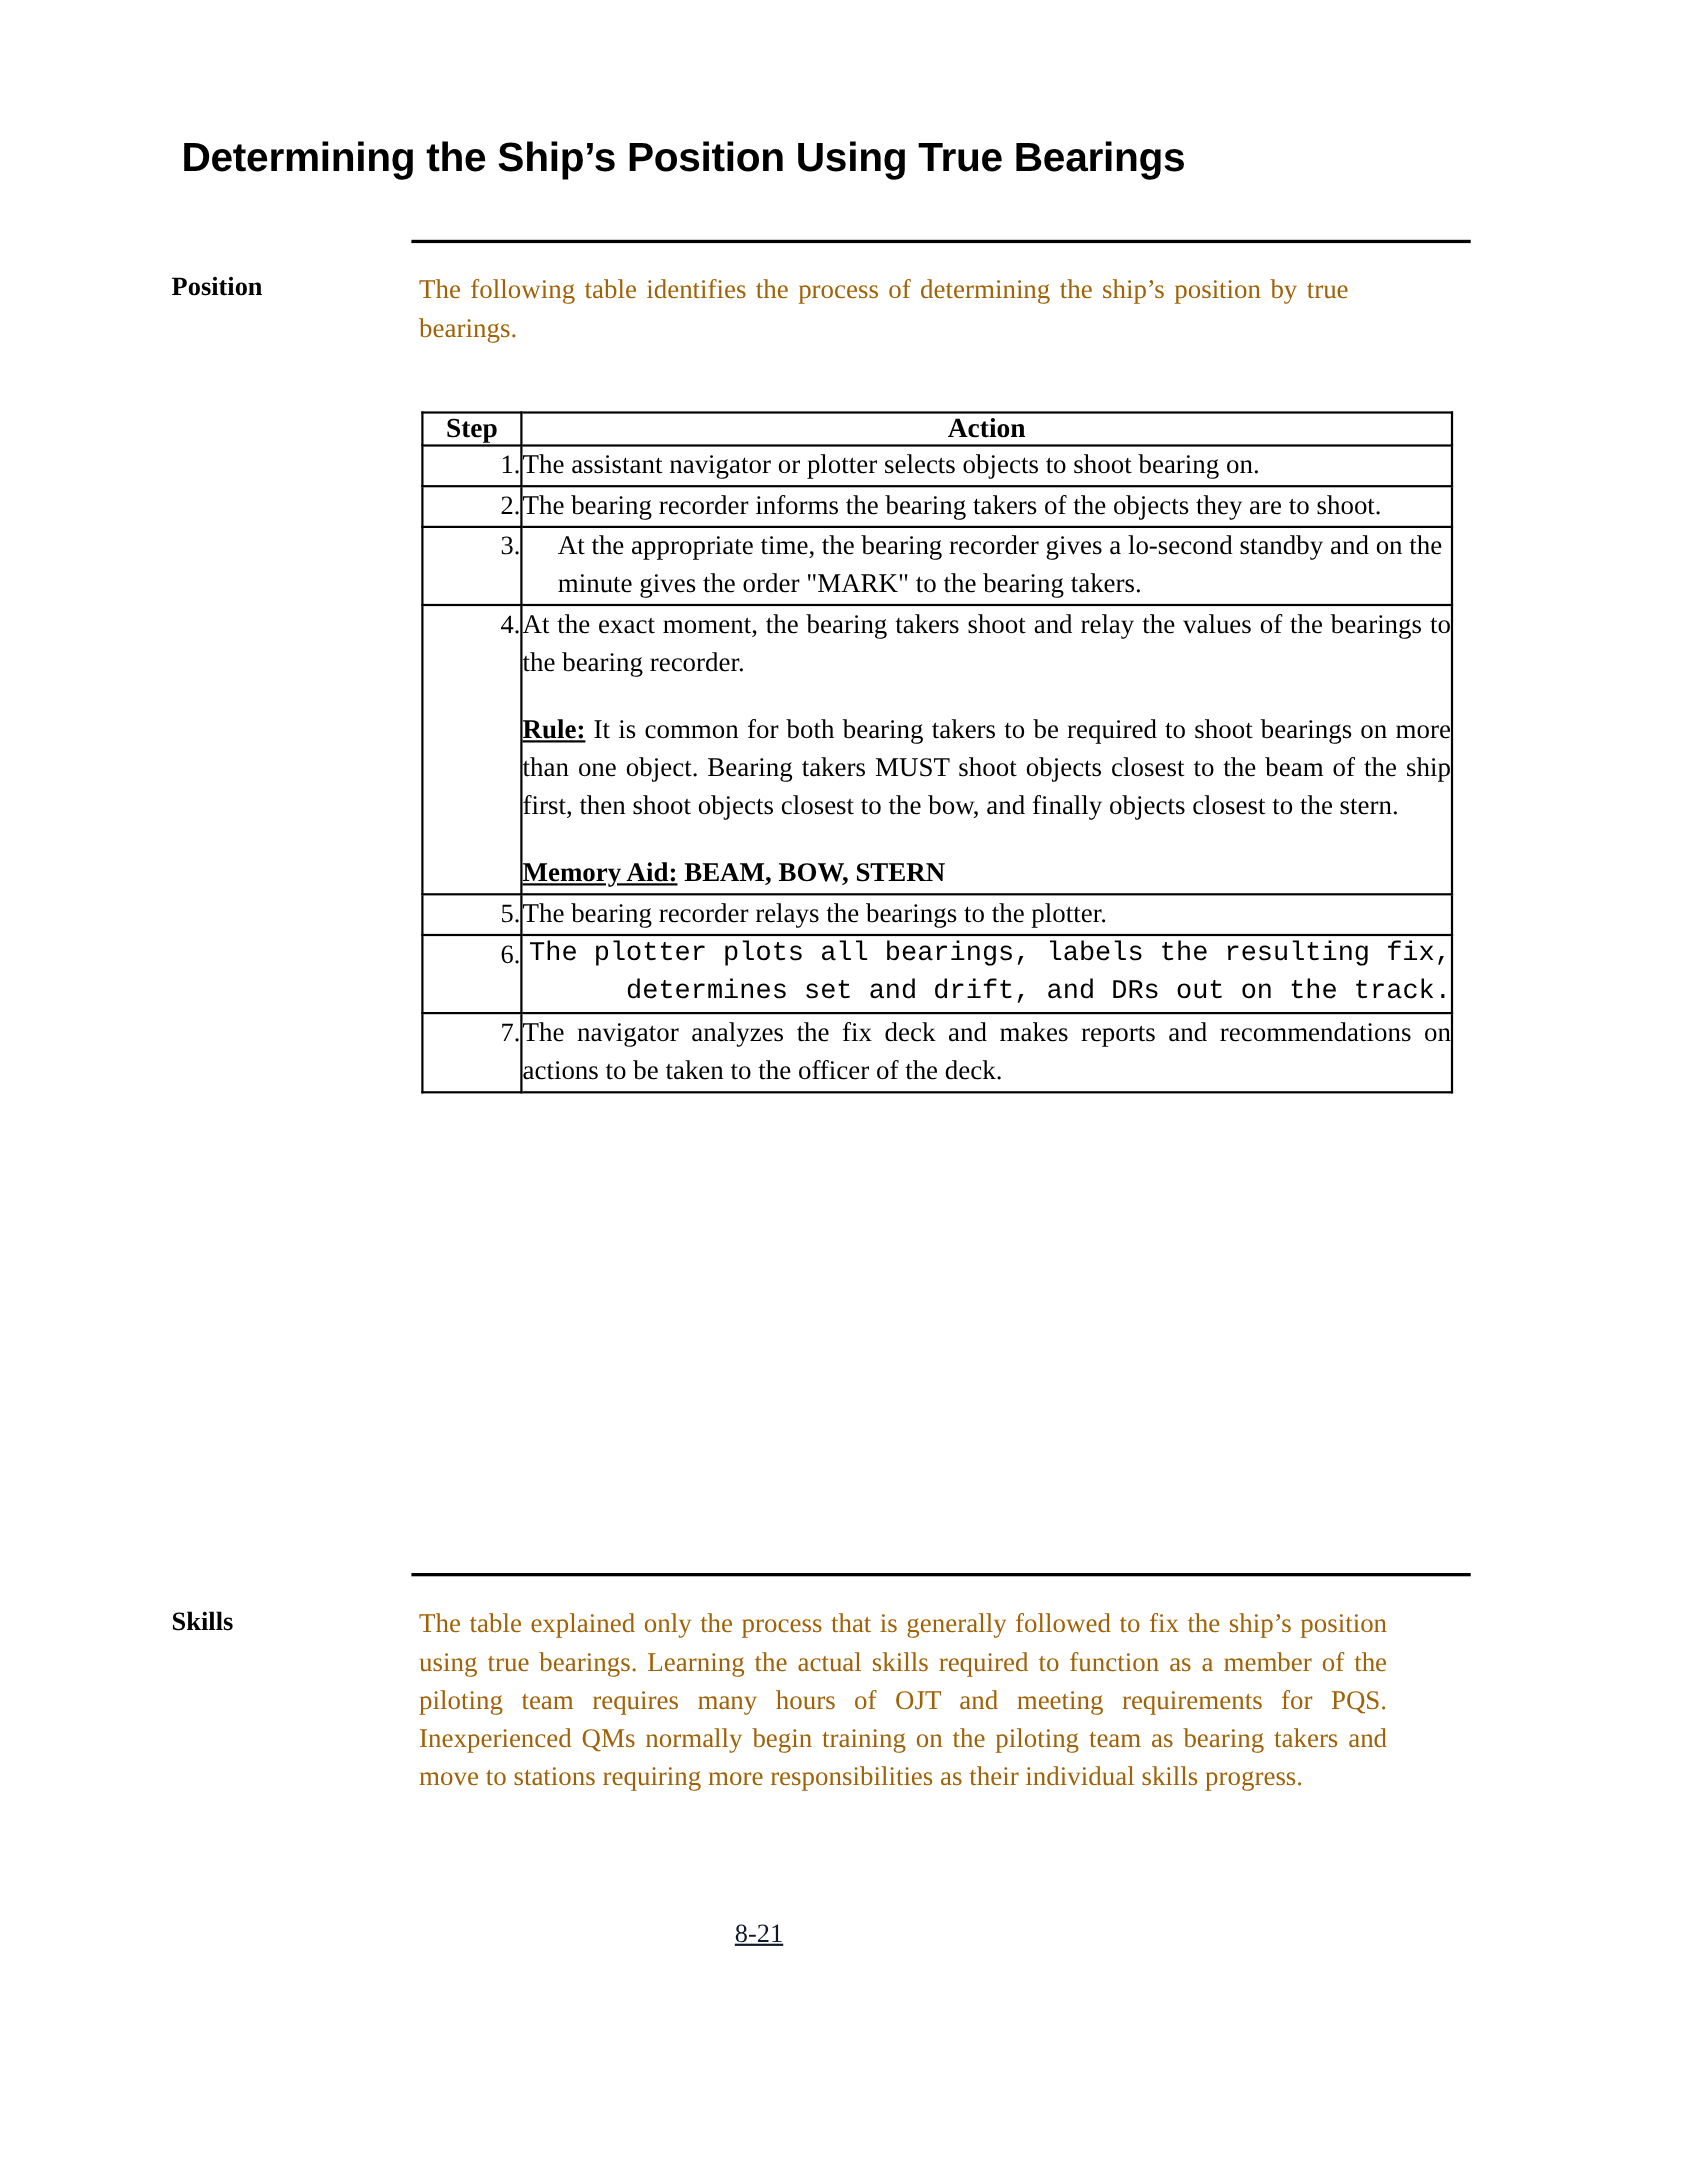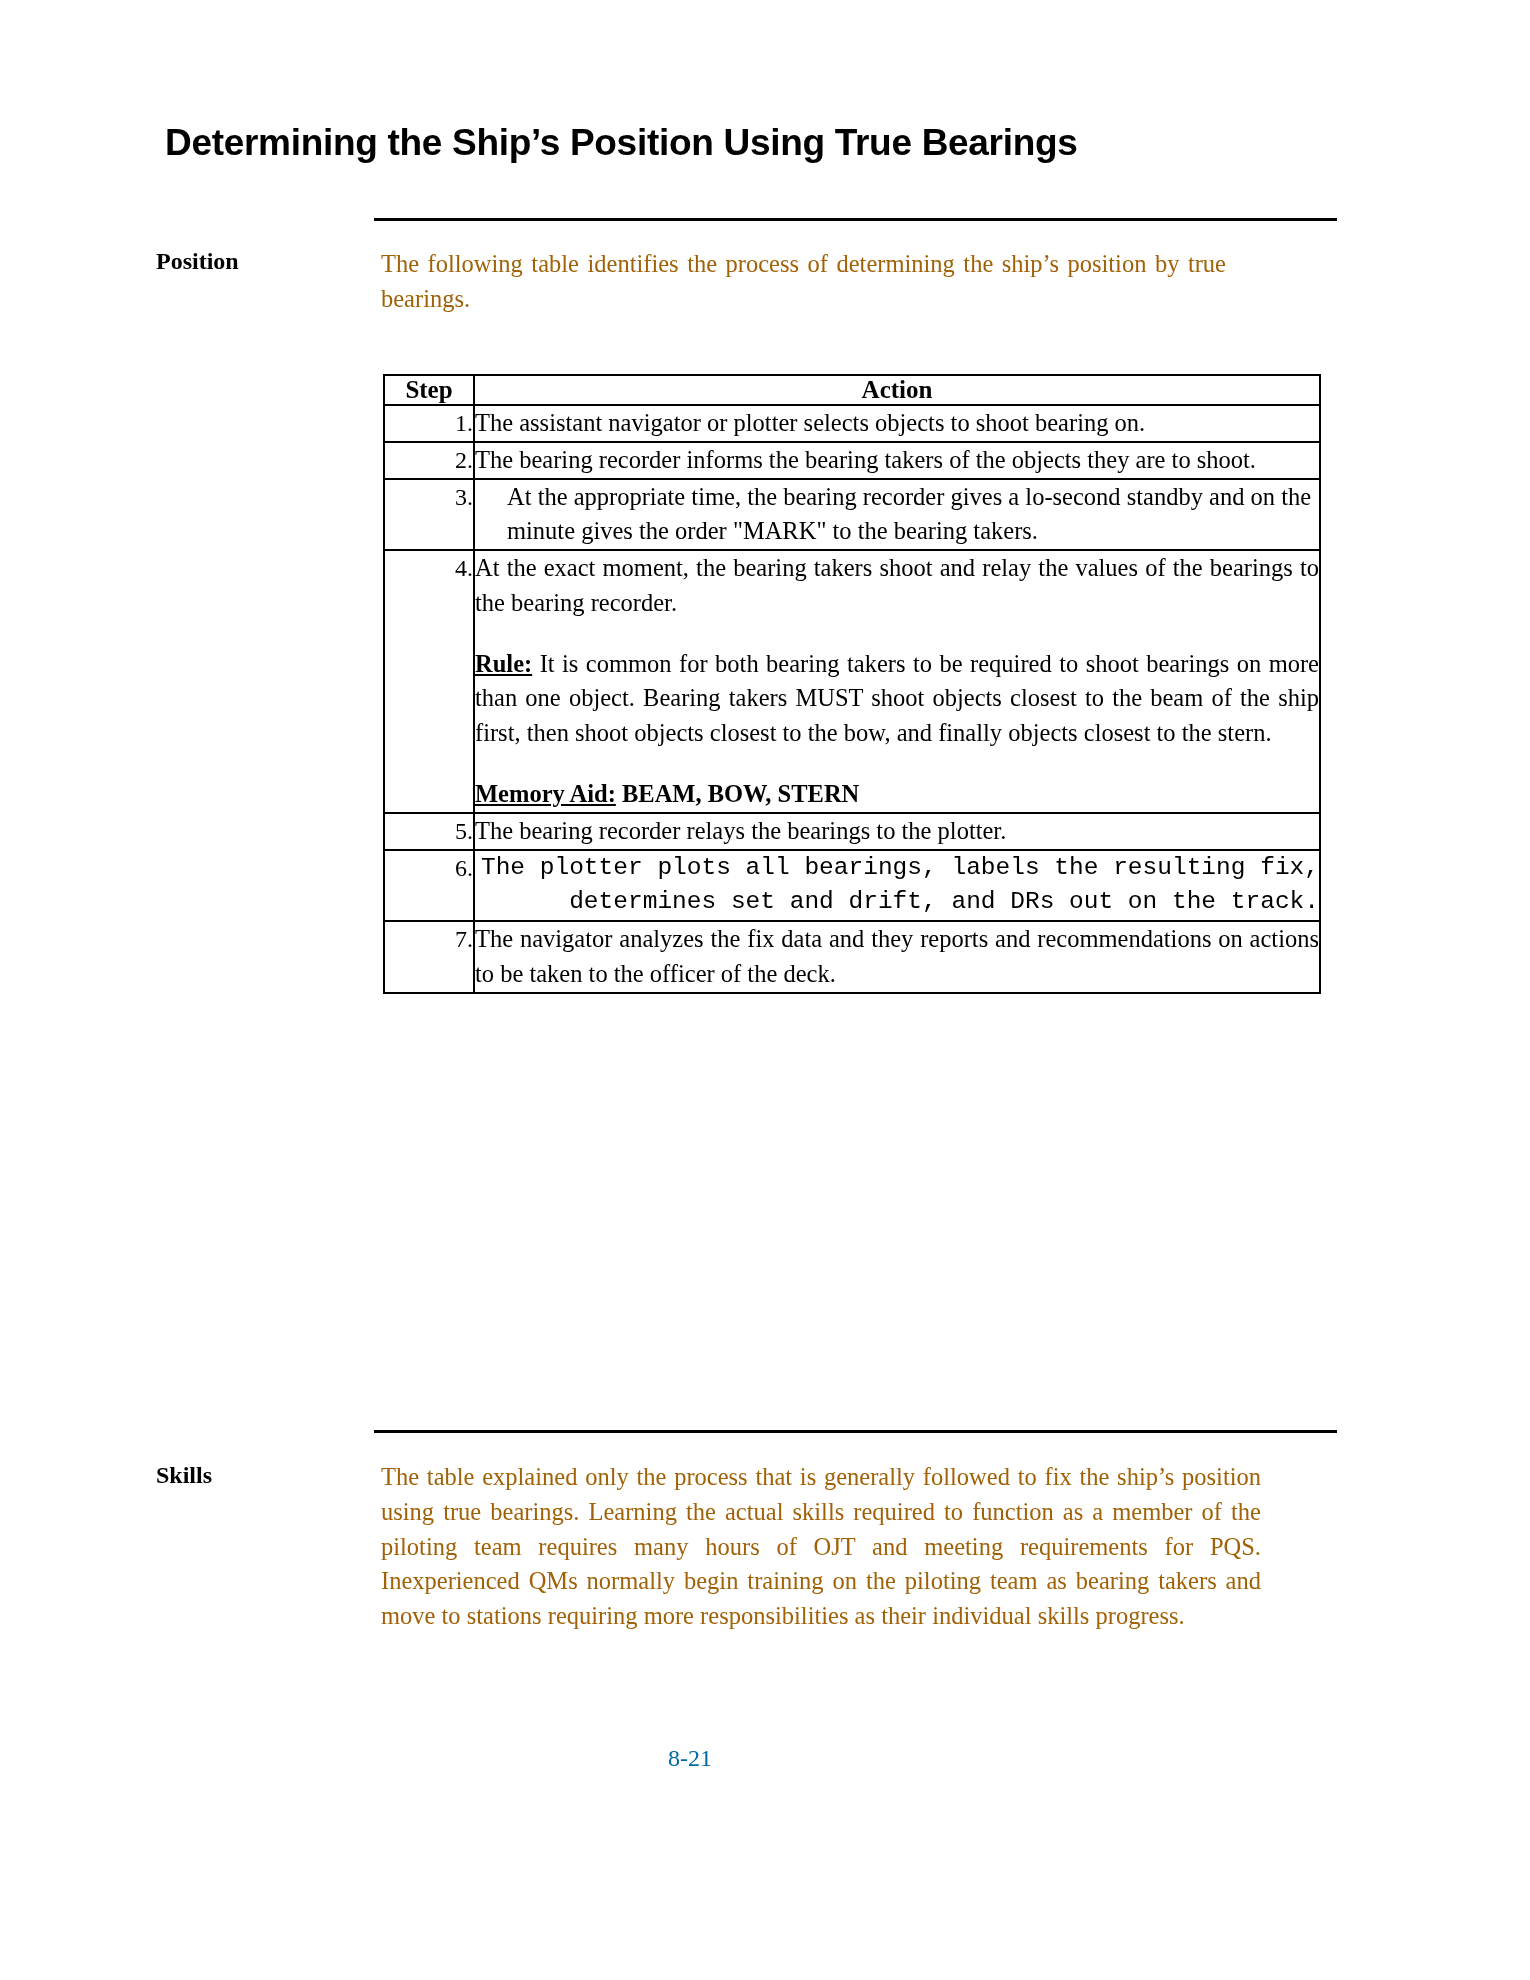--- a/index.html
+++ b/index.html
@@ -138,21 +138,22 @@
 
   
   .footer-page {
     position: absolute;
     left: 0;
     top: 1745px;
     width: 1380px;
     text-align: center;
     font-family: "Liberation Serif", "DejaVu Serif", serif;
     font-size: 24px;
-    color: #0369a1;
+    color: #0f172a;
+    text-decoration: underline;
   }
 </style>
 </head>
 <body>
 
 <div class="page">
 
   <h1 class="page-title">Determining the Ship’s Position Using True Bearings</h1>
 
   <div class="hrule hrule-top"></div>
@@ -204,21 +205,21 @@
         </tr>
         <tr>
           <td class="cell-step">6.</td>
           <td class="cell-action">
             <p style="text-align:right;font-family:Liberation Mono, monospace;">The plotter plots all bearings, labels the resulting fix, determines set and drift, and DRs out on the track.</p>
           </td>
         </tr>
         <tr>
           <td class="cell-step">7.</td>
           <td class="cell-action">
-            <p>The navigator analyzes the fix data and they reports and recommendations on actions to be taken to the officer of the deck.</p>
+            <p>The navigator analyzes the fix deck and makes reports and recommendations on actions to be taken to the officer of the deck.</p>
           </td>
         </tr>
       </tbody>
     </table>
   </div>
 
   <div class="hrule hrule-bottom"></div>
 
   <div class="side-label side-label-skills">Skills</div>
 

